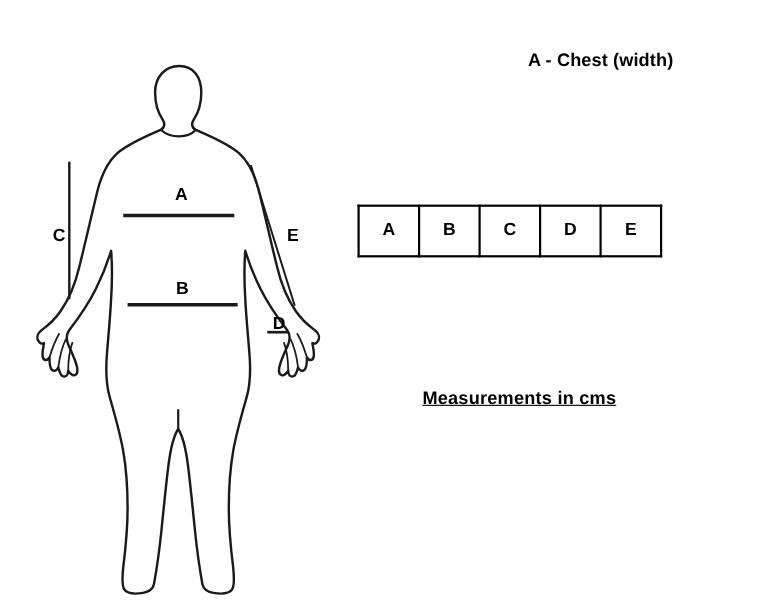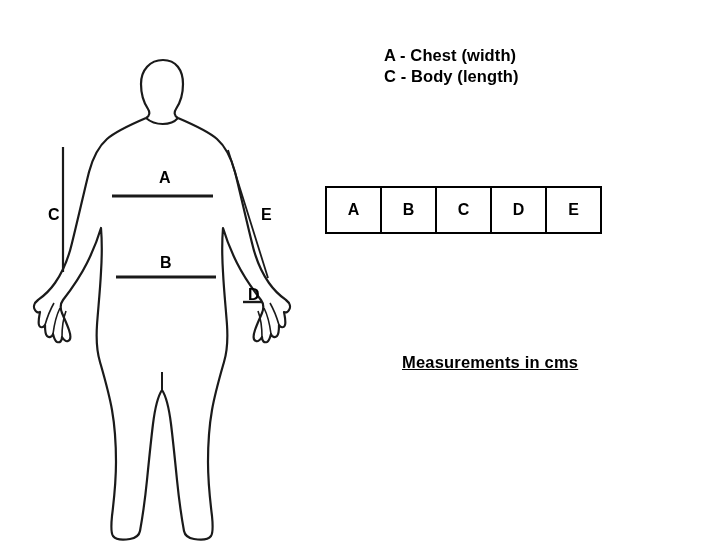--- a/index.html
+++ b/index.html
@@ -44,23 +44,24 @@
   }
   .lbl-a { left: 159px; top: 170px; }
   .lbl-b { left: 160px; top: 255px; }
   .lbl-c { left: 48px;  top: 207px; }
   .lbl-d { left: 248px; top: 287px; }
   .lbl-e { left: 261px; top: 207px; }
 
   
   .legend {
     position: absolute;
-    left: 384px;
+    left: 396px;
     top: 45px;
     width: 300px;
+    text-align: center;
   }
   .legend-line {
     font-size: 16.5px;
     font-weight: bold;
     line-height: 21px;
     white-space: nowrap;
     letter-spacing: 0.1px;
   }
 
   
@@ -97,21 +98,21 @@
     text-align: right;
     padding-right: 9px;
     font-size: 16px;
   }
   table.size-table td.cell {
     width: 53px;
   }
 
   .caption {
     position: absolute;
-    left: 402px;
+    left: 384px;
     top: 353px;
     font-size: 16.5px;
     font-weight: bold;
     text-decoration: underline;
     letter-spacing: 0.2px;
   }
 </style>
 </head>
 <body>
 
@@ -215,21 +216,20 @@
 
     <div class="fig-label lbl-a">A</div>
     <div class="fig-label lbl-b">B</div>
     <div class="fig-label lbl-c">C</div>
     <div class="fig-label lbl-d">D</div>
     <div class="fig-label lbl-e">E</div>
   </div>
 
   <div class="legend">
     <div class="legend-line">A - Chest (width)</div>
-    <div class="legend-line">C - Body (length)</div>
   </div>
 
   <div class="size-table-wrap">
     <table class="size-table">
       <thead>
         <tr>
           <th class="corner"></th>
           <th class="col-head">A</th>
           <th class="col-head">B</th>
           <th class="col-head">C</th>

